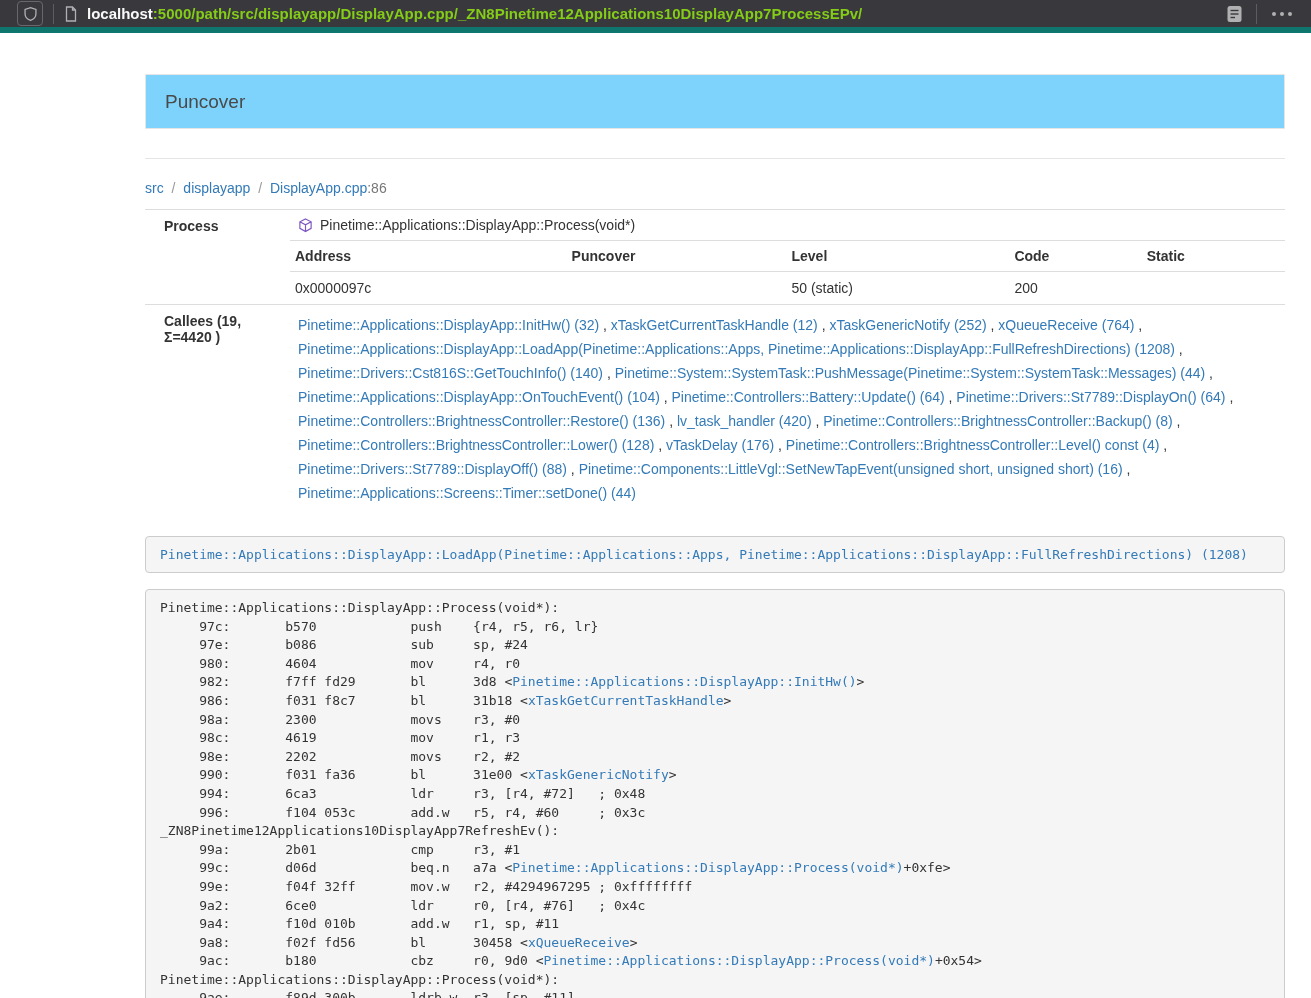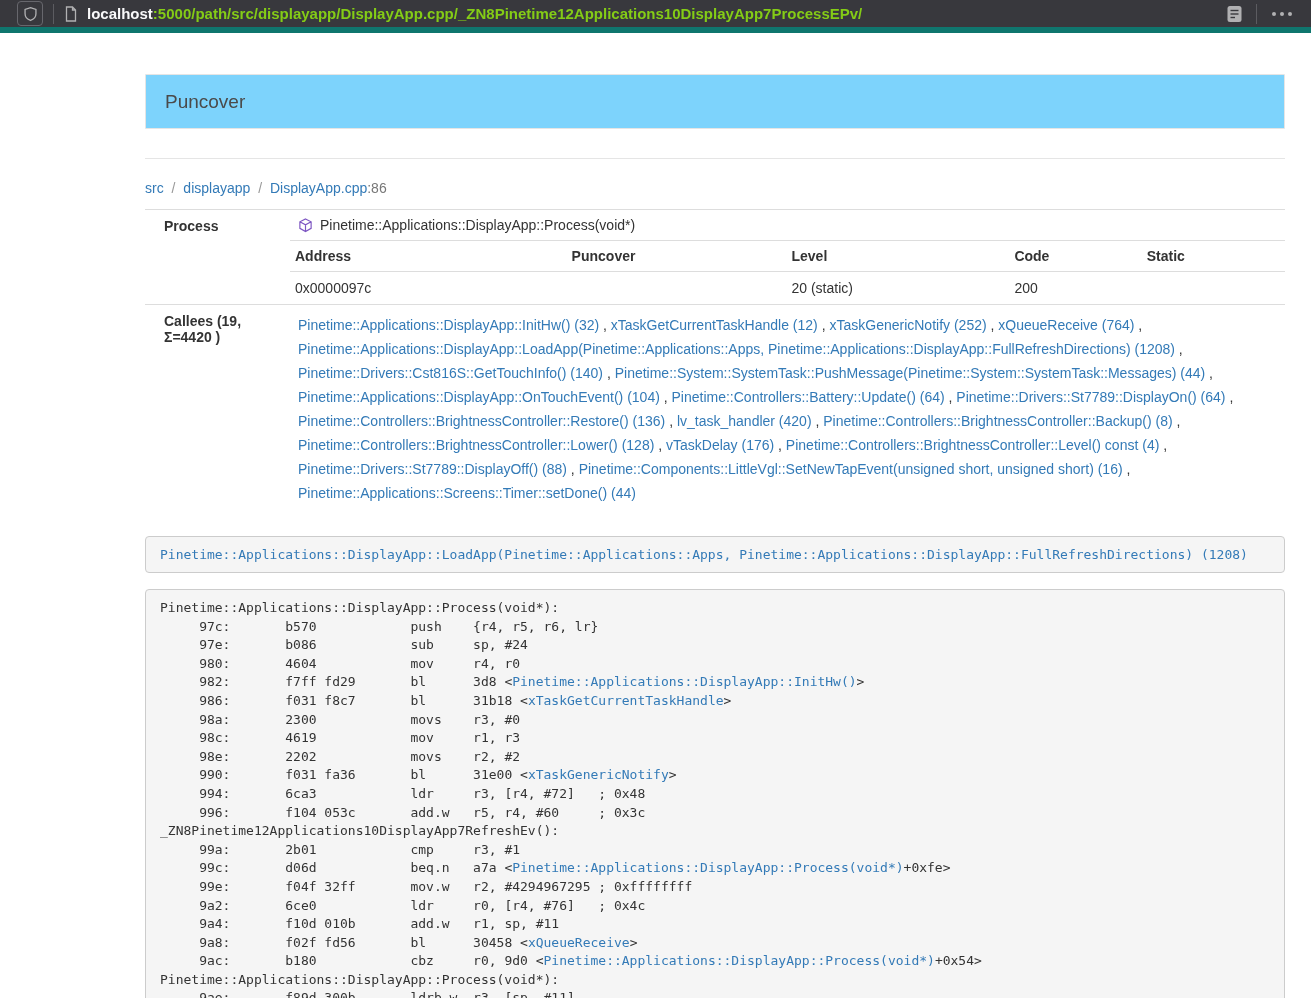--- a/index.html
+++ b/index.html
@@ -129,21 +129,21 @@
                 <th class="c2">Puncover</th>
                 <th class="c3">Level</th>
                 <th class="c4">Code</th>
                 <th class="c5">Static</th>
               </tr>
             </thead>
             <tbody>
               <tr>
                 <td>0x0000097c</td>
                 <td></td>
-                <td>20 (static)</td>
+                <td>50 (static)</td>
                 <td>200</td>
                 <td></td>
               </tr>
             </tbody>
           </table>
         </td>
       </tr>
       <tr>
         <th>Callees (19, Σ=4420 )</th>
         <td>

